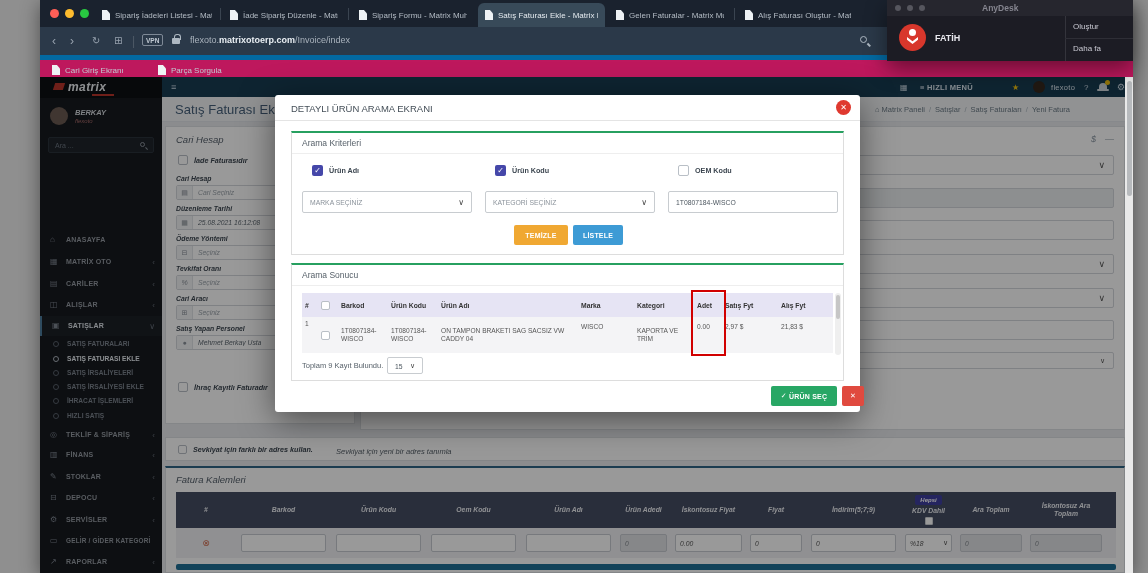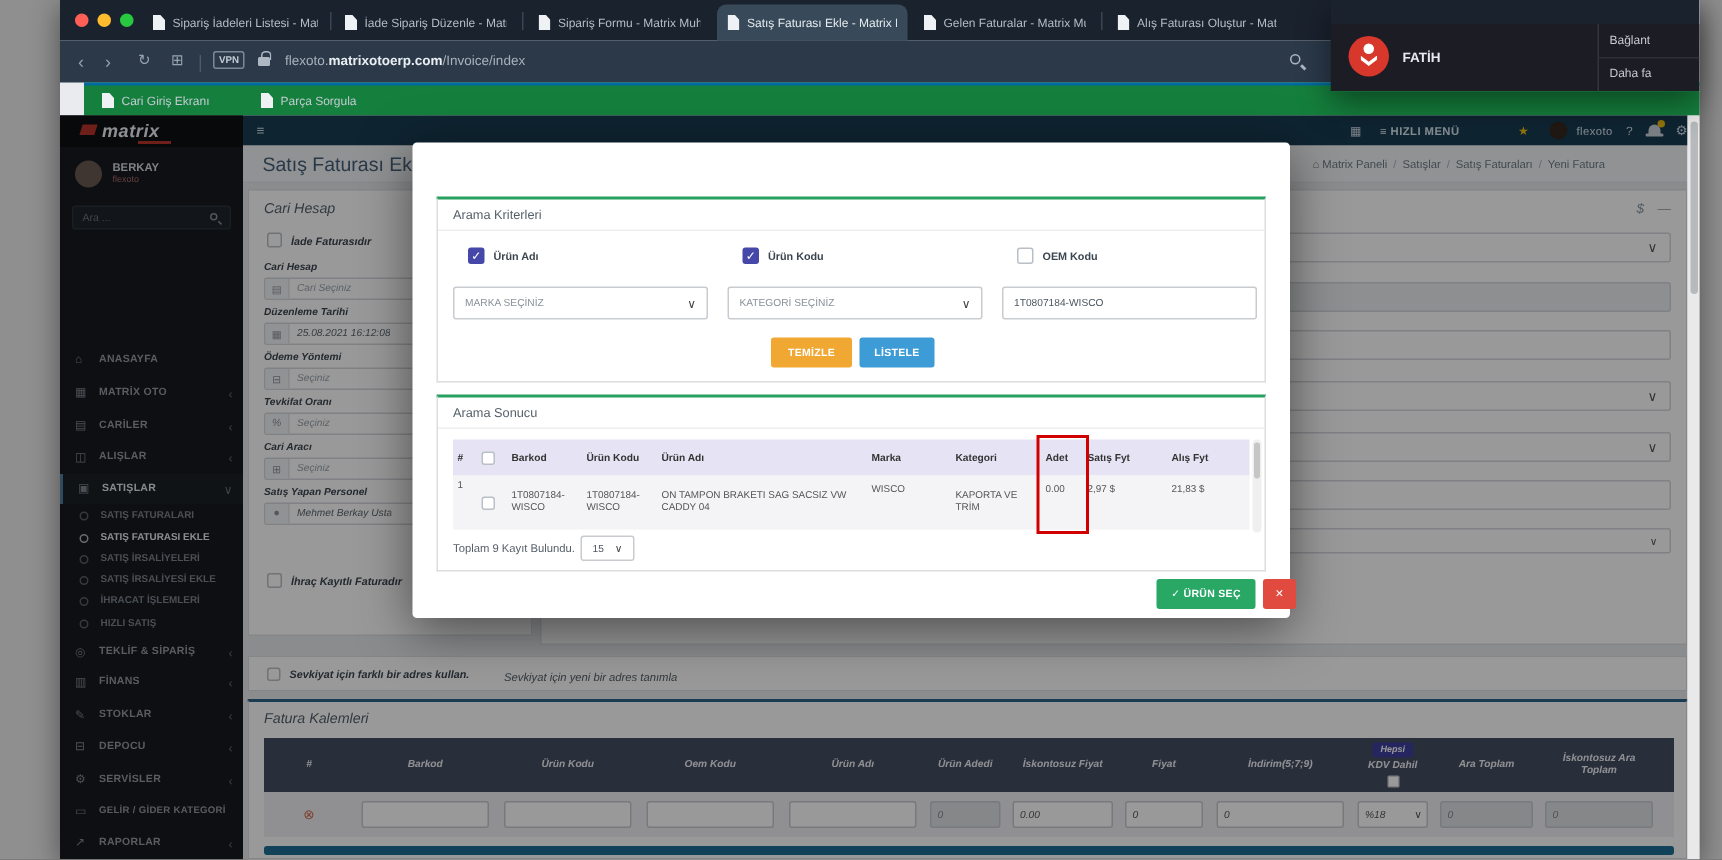--- a/index.html
+++ b/index.html
@@ -17,30 +17,30 @@
   .doc{display:inline-block;width:8px;height:10px;background:#eef2f5;clip-path:polygon(0 0,62% 0,100% 34%,100% 100%,0 100%);flex:none;}
   .toolbar{position:absolute;left:0;top:27px;width:100%;height:28px;background:#2b3949;}
   .tbi{position:absolute;top:6px;font-size:12px;color:#97a2ae;line-height:16px;}
   .vpn{position:absolute;top:7px;border:1px solid #7e8996;border-radius:2px;color:#c3ccd5;font-size:6.5px;font-weight:bold;padding:1.5px 3px;}
   .lock{position:absolute;top:11px;width:8px;height:6px;background:#aeb8c2;border-radius:1px;}
   .lock:before{content:"";position:absolute;left:1.5px;top:-4px;width:5px;height:5px;border:1.5px solid #aeb8c2;border-bottom:none;border-radius:3px 3px 0 0;}
   .url{position:absolute;top:8px;font-size:9px;color:#a9b2bc;white-space:nowrap;}
   .url b{color:#e9eef3;}
   .mag{position:absolute;width:7px;height:7px;border:1.5px solid #aeb8c2;border-radius:50%;}
   .mag:after{content:"";position:absolute;left:6px;top:7px;width:4px;height:1.5px;background:#aeb8c2;transform:rotate(45deg);}
-  .bookmarks{position:absolute;left:16px;top:55px;width:100%;height:22px;background:#15803d;border-top:2px solid #0369a1;}
+  .bookmarks{position:absolute;left:0;top:55px;width:100%;height:22px;background:#be185d;border-top:5px solid #0369a1;}
   .bm{position:absolute;top:5px;display:flex;align-items:center;gap:5px;}
   .bm .t{font-size:8px;color:#c2cad2;}
   
   .sidebar{position:absolute;left:0;top:77px;width:122px;height:496px;background:#16191e;}
   .logostrip{position:absolute;left:0;top:0;width:122px;height:21px;background:#0c0f13;}
   .logo{position:absolute;left:28px;top:3px;font-size:12px;font-style:italic;font-weight:bold;color:#eceff2;letter-spacing:.4px;}
   .logomark{position:absolute;left:14px;top:6px;width:10px;height:7px;background:#b9342b;transform:skewX(-18deg);}
   .logosub{position:absolute;left:52px;top:17px;width:22px;height:2px;background:#b9342b;}
-  .suser{position:absolute;left:10px;top:30px;display:flex;gap:7px;}
+  .suser{position:absolute;left:10px;top:30px;display:flex;gap:7px;align-items:center;font-style:italic;}
   .savatar{width:18px;height:18px;border-radius:50%;background:#6b5b52;flex:none;}
   .sname{font-size:7.5px;font-weight:bold;color:#d4d9de;}
   .scomp{font-size:6px;color:#a86b6b;margin-top:1px;}
   .ssearch{position:absolute;left:8px;top:60px;width:106px;height:16px;background:#1e242b;border:1px solid #2a323b;border-radius:2px;}
   .ssearch .ph{position:absolute;left:6px;top:4px;font-size:7px;color:#6d7580;}
   .smag{position:absolute;right:8px;top:4px;width:5px;height:5px;border:1.2px solid #8a919a;border-radius:50%;}
   .smag:after{content:"";position:absolute;left:4px;top:5px;width:3px;height:1.2px;background:#8a919a;transform:rotate(45deg);}
   .mi{position:absolute;left:0;width:122px;height:20px;}
   .mi .ic{position:absolute;left:10px;top:5px;font-size:8px;color:#7d8590;line-height:10px;}
   .mi .lb{position:absolute;left:26px;top:6px;font-size:7px;font-weight:bold;color:#949aa2;letter-spacing:.2px;white-space:nowrap;}
@@ -461,20 +461,24 @@
       </div>
     </div>
 
     <div class="vscroll">
         <div class="vthumb"></div>
       </div>
 
     <div class="overlay"></div>
 
     <div class="modal">
+      <div class="mhead">
+        <span class="mtitle">DETAYLI ÜRÜN ARAMA EKRANI</span>
+        <span class="mclose">✕</span>
+      </div>
 
       <div class="mpanel" style="top:36px;height:124px;">
         <span class="mptit">Arama Kriterleri</span>
         <span class="mptitline"></span>
         <div class="cbrow" style="left:20px;top:32px;">
             <span class="pcb">✓</span>
             <span class="lb">Ürün Adı</span>
           </div>
         <div class="cbrow" style="left:203px;top:32px;">
             <span class="pcb">✓</span>
@@ -545,23 +549,29 @@
       </div>
 
       <div class="btn" style="left:496px;top:291px;width:66px;background:#28a765;"><span>✓</span>&nbsp;<span>ÜRÜN SEÇ</span></div>
       <div class="btn" style="left:567px;top:291px;width:22px;background:#e04a3f;">
           <span>✕</span>
         </div>
     </div>
   </div>
 
   <div class="anydesk">
+    <div class="adtitle">
+      <span class="addot" style="left:8px;"></span>
+      <span class="addot" style="left:20px;"></span>
+      <span class="addot" style="left:32px;"></span>
+      <span class="adname">AnyDesk</span>
+    </div>
     <div class="adbody">
       <span class="adicon"></span>
       <span class="aduser">FATİH</span>
       <span class="adsep"></span>
-      <span class="aditem" style="top:6px;">Bağlant</span>
+      <span class="aditem" style="top:6px;">Oluştur</span>
       <span class="adhr"></span>
       <span class="aditem" style="top:28px;">Daha fa</span>
     </div>
   </div>
 
 </div>
 
 </body></html>

